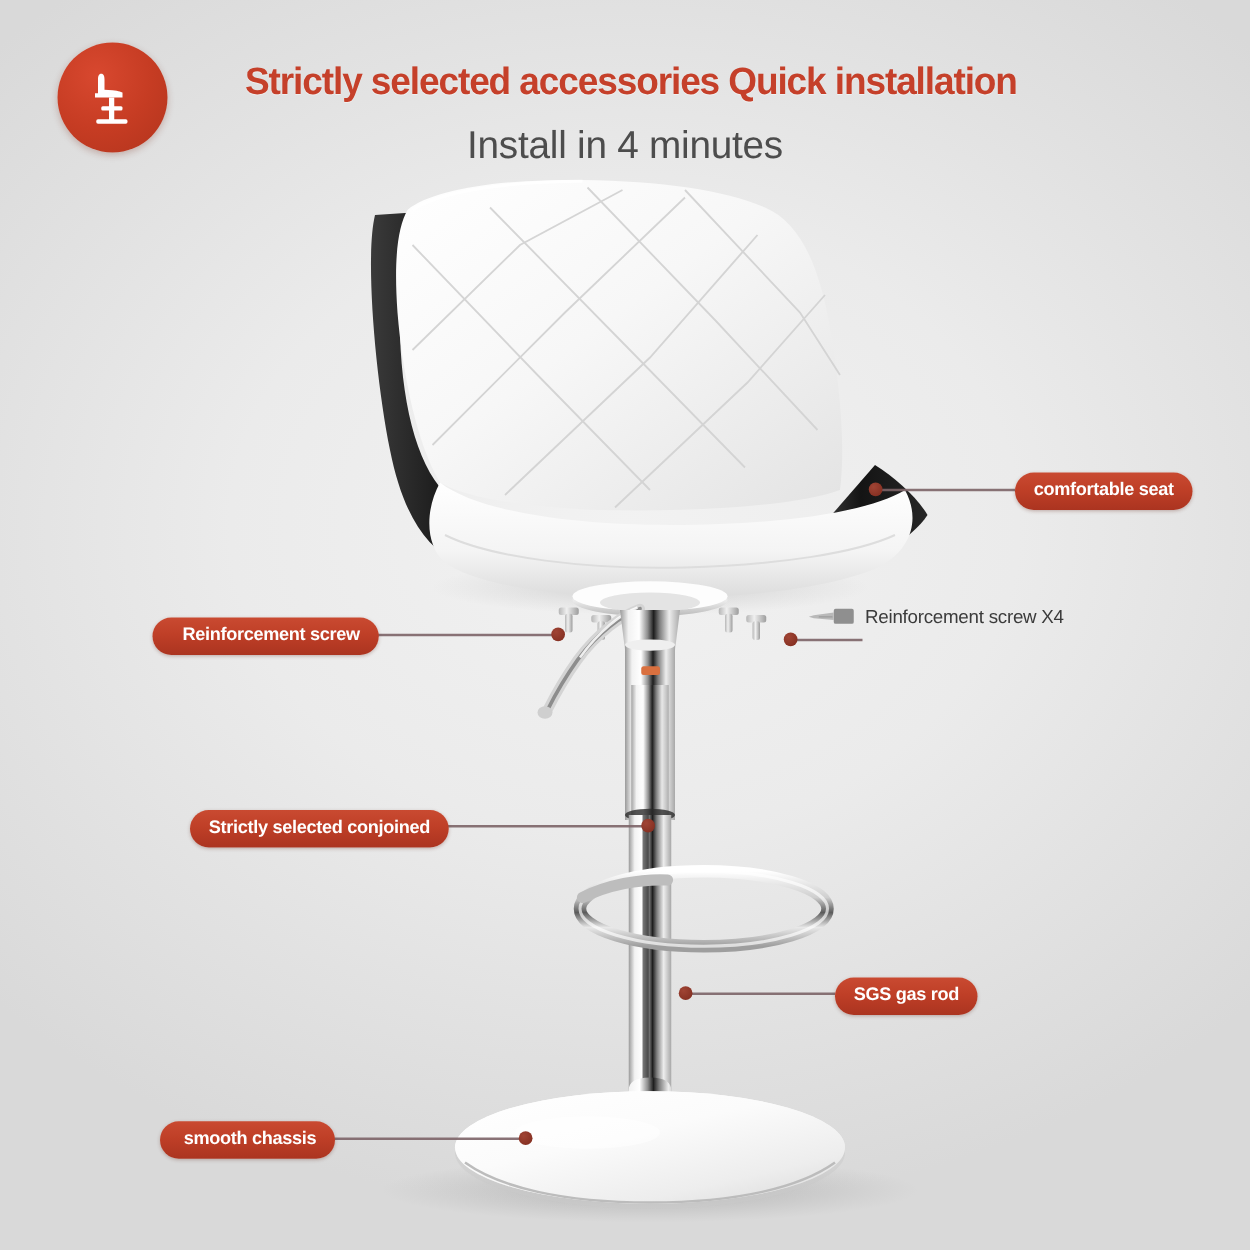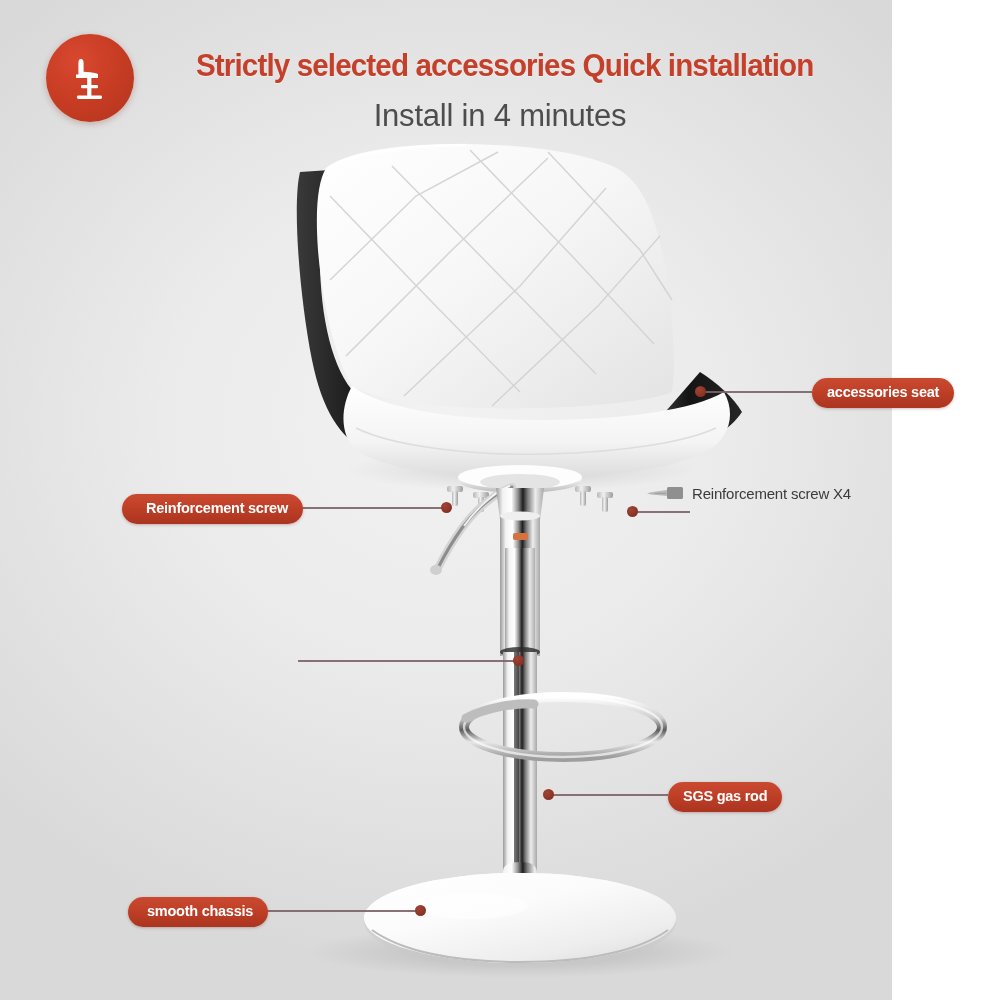--- a/index.html
+++ b/index.html
@@ -5,21 +5,21 @@
   * { box-sizing: border-box; margin: 0; padding: 0; }
 
   html, body {
     width: 1000px; height: 1000px;
     font-family: "Liberation Sans", sans-serif;
     overflow: hidden;
   }
 
   #stage {
     position: relative;
-    width: 892px; height: 1000px;
+    width: 1000px; height: 1000px;
     background:
       radial-gradient(ellipse 70% 55% at 50% 42%, #f2f2f2 0%, #ebebeb 45%, #e2e2e2 72%, #d9d9d9 100%),
       linear-gradient(180deg, #e6e6e6 0%, #ededed 30%, #e4e4e4 75%, #dcdcdc 100%);
   }
 
   
   .logo-badge {
     position: absolute; left: 46px; top: 34px;
     width: 88px; height: 88px; border-radius: 50%;
     background: radial-gradient(circle at 36% 30%, #d8482f 0%, #c63c23 52%, #b2341d 100%);
@@ -249,29 +249,30 @@
     </g>
   </svg>
 
   <div class="dot" style="left:695px; top:386px;"></div>
   <div class="dot" style="left:441px; top:502px;"></div>
   <div class="dot" style="left:627px; top:506px;"></div>
   <div class="dot" style="left:513px; top:655px;"></div>
   <div class="dot" style="left:543px; top:789px;"></div>
   <div class="dot" style="left:415px; top:905px;"></div>
 
-  <div class="pill" style="left:812px; top:378px;">accessories seat</div>
+  <div class="pill" style="left:812px; top:378px;">comfortable seat</div>
 
   <div class="pill" style="left:122px; top:494px;padding-left:24px;">Reinforcement screw</div>
 
   <svg class="screw-glyph" style="left:645px; top:484px;" width="40" height="18" viewBox="0 0 40 18">
     <rect x="22" y="3" width="16" height="12" rx="1.5" fill="#8f8f8f"></rect>
     <path d="M22 6 L6 8.2 L2 9.4 L6 10.6 L22 12 Z" fill="#b9b9b9"></path>
     <path d="M10 9.4 L21 9.4" stroke="#9d9d9d" stroke-width="1"></path>
   </svg>
   <div class="plain-label" style="left:692px; top:485px;">Reinforcement screw X4</div>
 
+  <div class="pill" style="left:152px; top:648px;">Strictly selected conjoined</div>
 
   <div class="pill" style="left:668px; top:782px;">SGS gas rod</div>
 
   <div class="pill" style="left:128px; top:897px;padding-left:19px;">smooth chassis</div>
 
 </div>
 
 </body></html>

